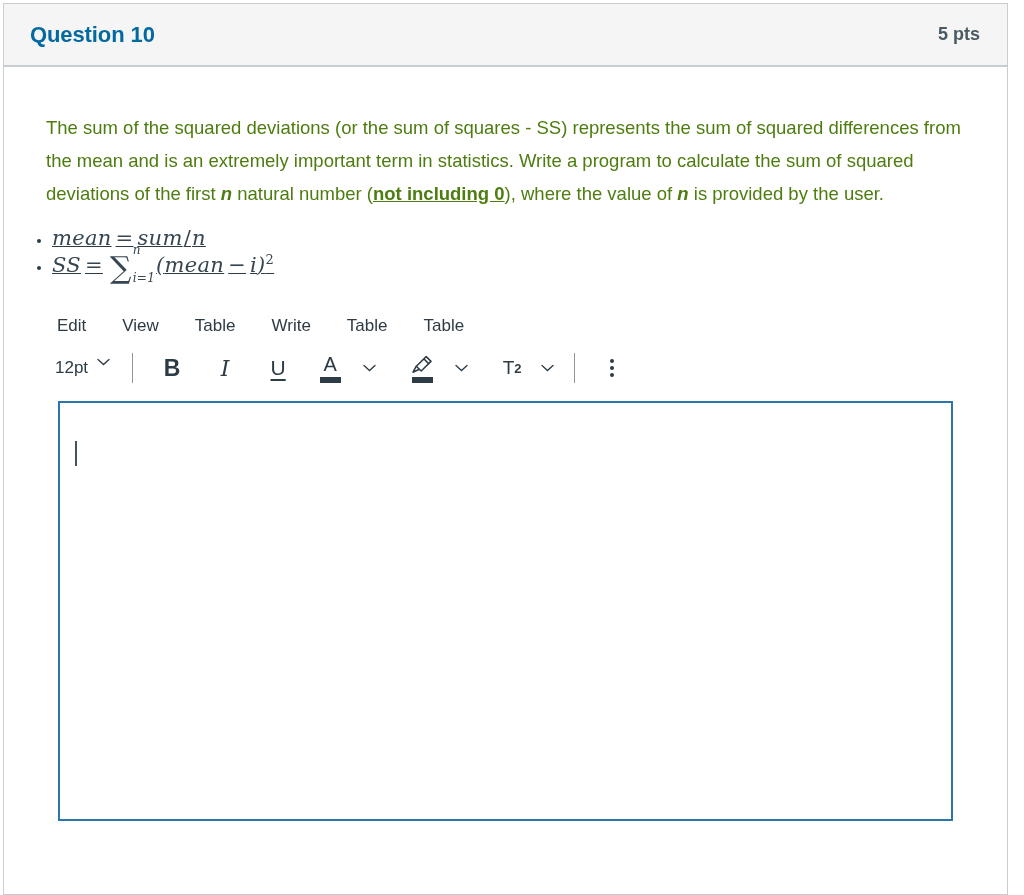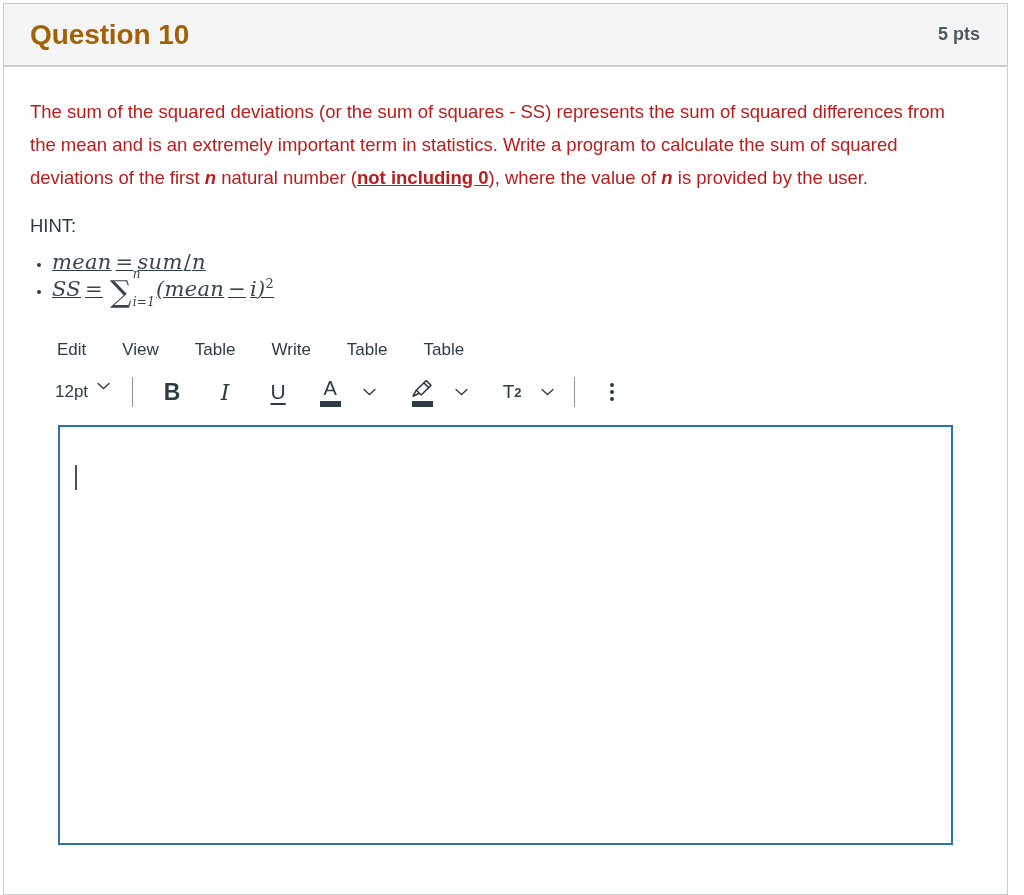--- a/index.html
+++ b/index.html
@@ -32,41 +32,41 @@
     height: 63px;
     background: #F5F5F5;
     border-bottom: 2px solid #C7CDD1;
     display: flex;
     align-items: center;
     justify-content: space-between;
     padding: 0 27px 0 26px;
     box-sizing: border-box;
   }
   .question-title {
-    font-size: 28px;
+    font-size: 22px;
     font-weight: bold;
-    color: #a16207;
+    color: #0369a1;
     letter-spacing: -0.1px;
   }
   .question-points {
     font-size: 18px;
     font-weight: bold;
     color: #4A5A63;
   }
 
   
   .question-body {
     padding: 28px 26px 0 26px;
   }
 
   .prompt-paragraph {
     font-size: 18.5px;
     line-height: 33px;
-    color: #b91c1c;
-    margin: 0;
+    color: #4d7c0f;
+    margin: 16px;
     max-width: 945px;
   }
   .prompt-paragraph .bi {
     font-weight: bold;
     font-style: italic;
   }
   .prompt-paragraph .bu {
     font-weight: bold;
     text-decoration: underline;
   }
@@ -291,21 +291,20 @@
 
   <div class="question-header">
     <div class="question-title">Question 10</div>
     <div class="question-points">5 pts</div>
   </div>
 
   <div class="question-body">
 
     <p class="prompt-paragraph"><span>The sum of the squared deviations (or the sum of squares - SS) represents the sum of squared differences from the mean and is an extremely important term in statistics. Write a program to calculate the sum of squared deviations of the first </span><span class="bi">n</span><span> natural number (</span><span class="bu">not including 0</span><span>), where the value of </span><span class="bi">n</span><span> is provided by the user.</span></p>
 
-    <p class="hint-label">HINT:</p>
 
     <ul class="math-list">
       <li>
         <span class="mathtex"><span>mean</span><span class="op">=</span><span>sum</span><span class="slash">/</span><span>n</span></span>
       </li>
       <li>
         <span class="mathtex"><span>SS</span><span class="op">=</span><span class="sumwrap"><span class="sumsign">∑</span><span class="sumlim"><span class="up">n</span><span class="lo">i=1</span></span></span><span>(</span><span>mean</span><span class="op">−</span><span>i</span><span>)</span><span class="sup2">2</span></span>
       </li>
     </ul>
 

